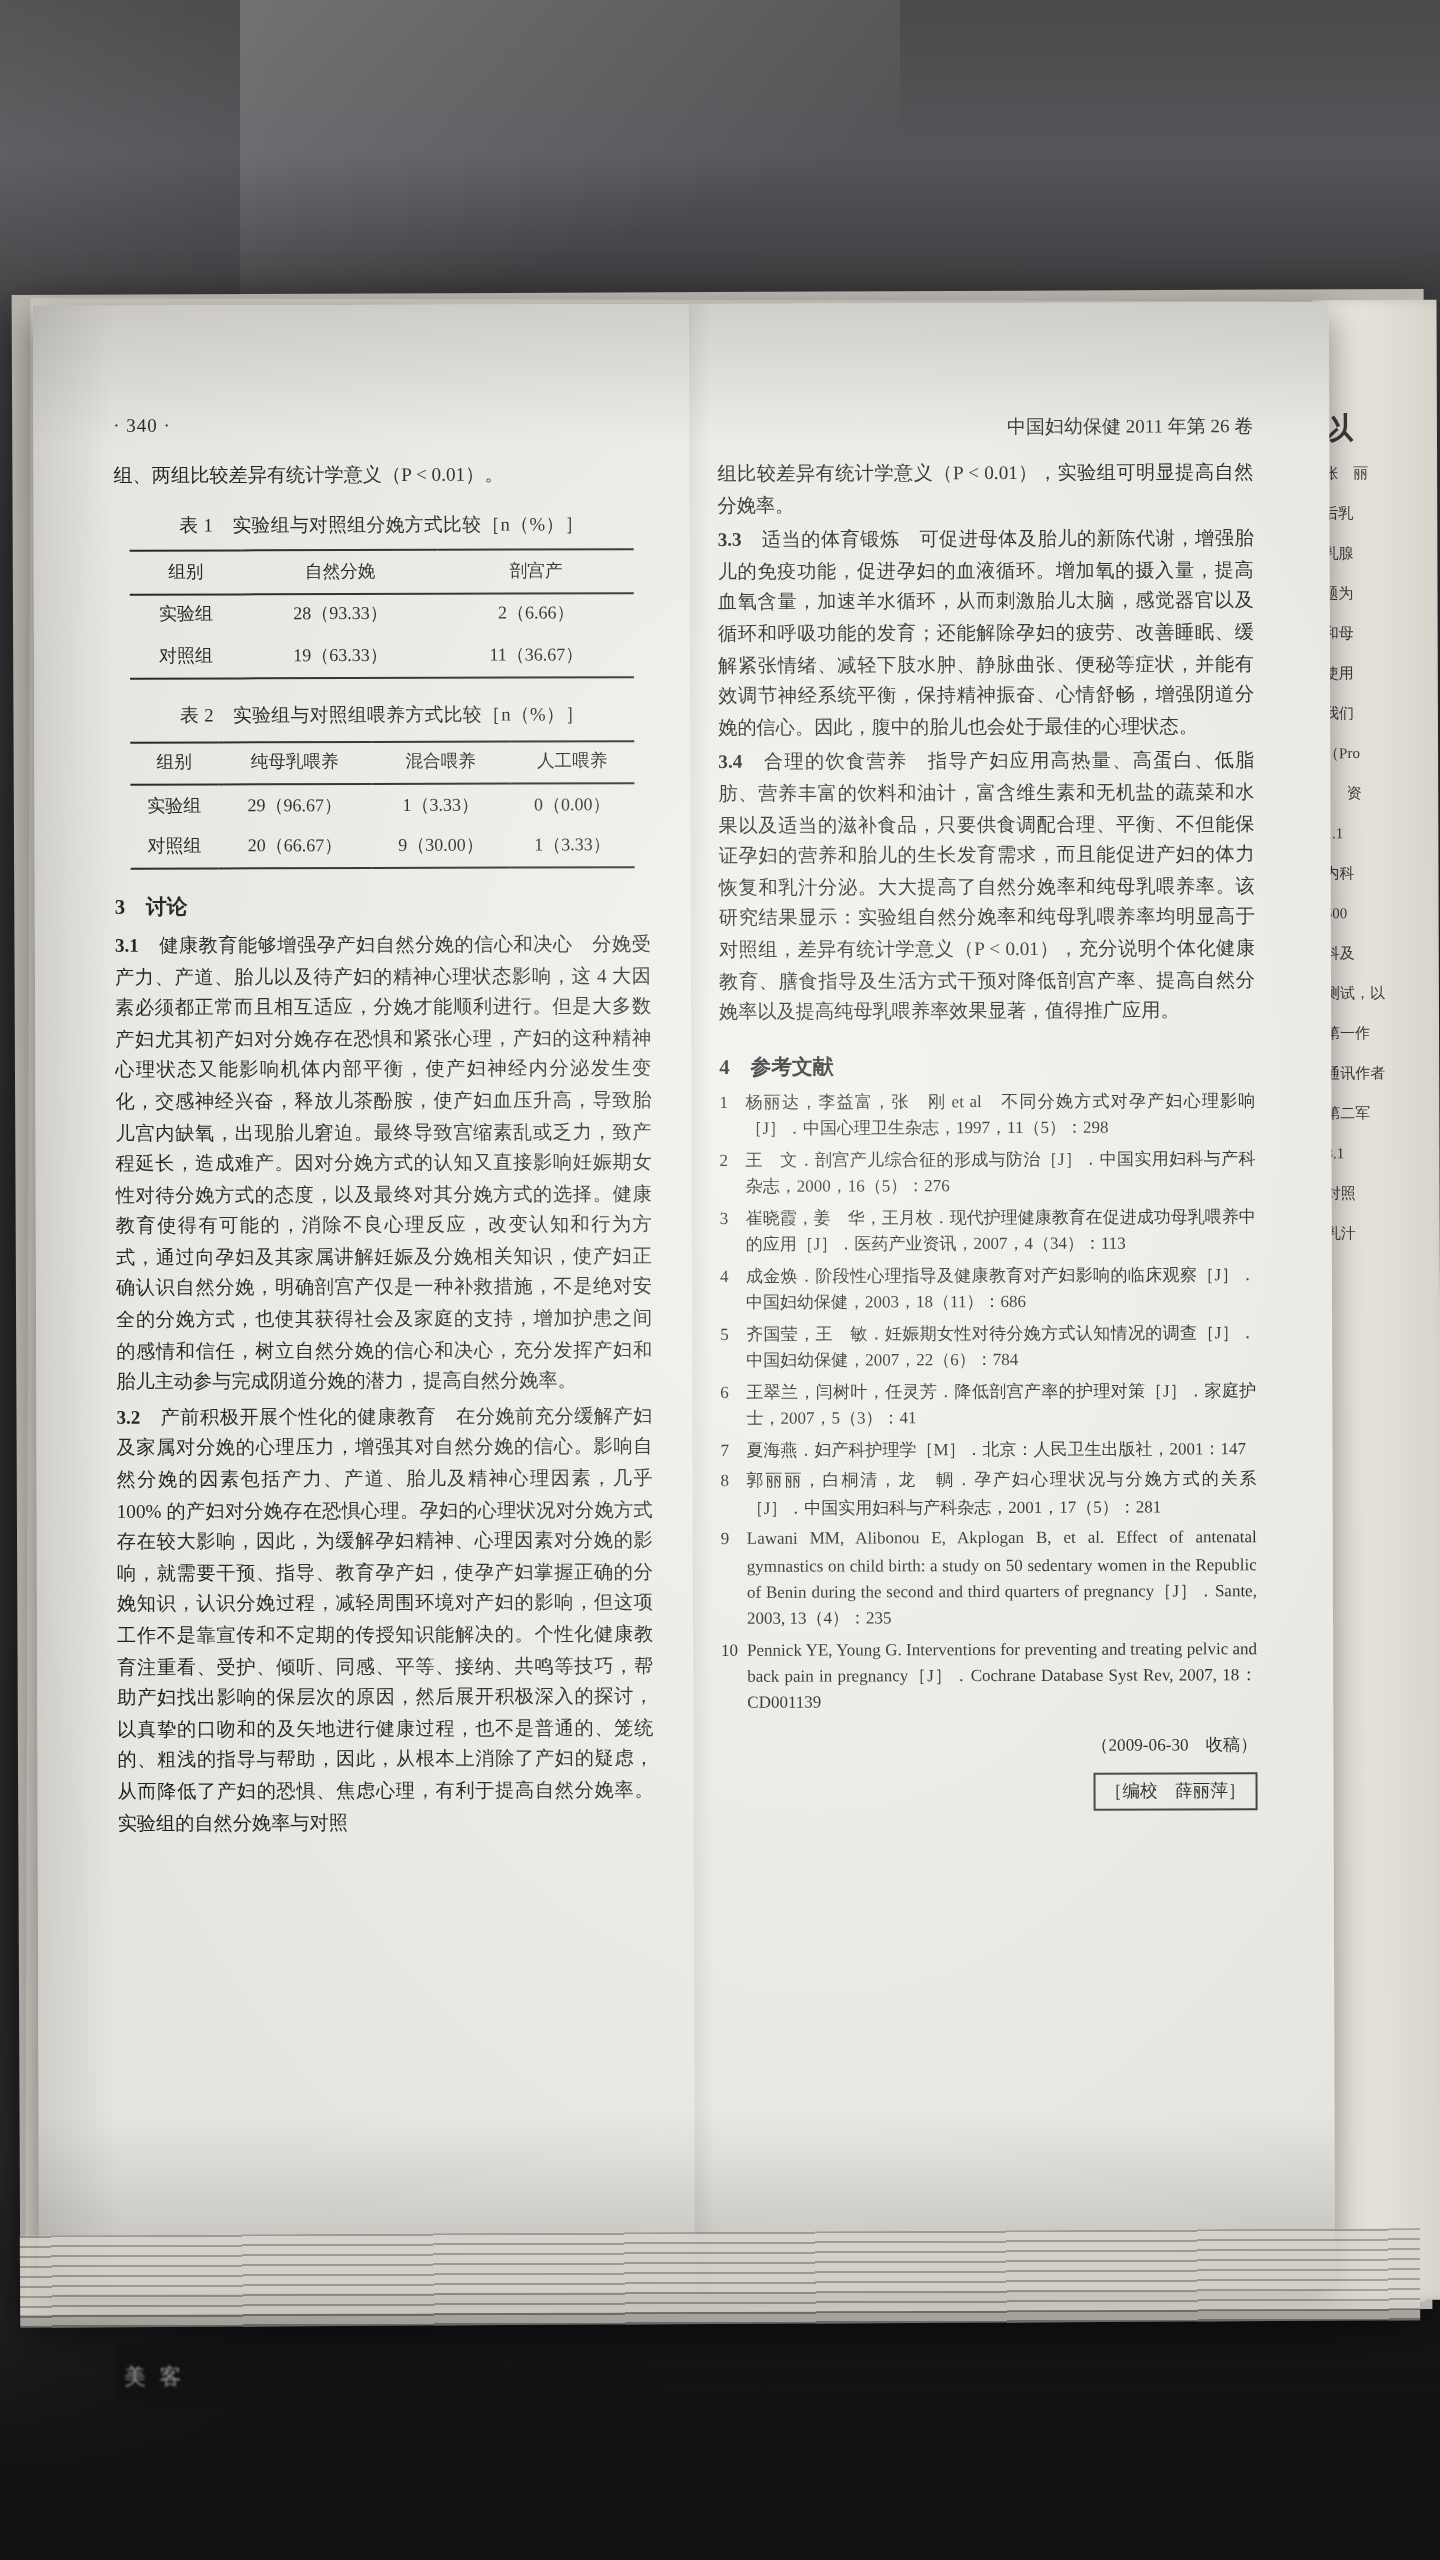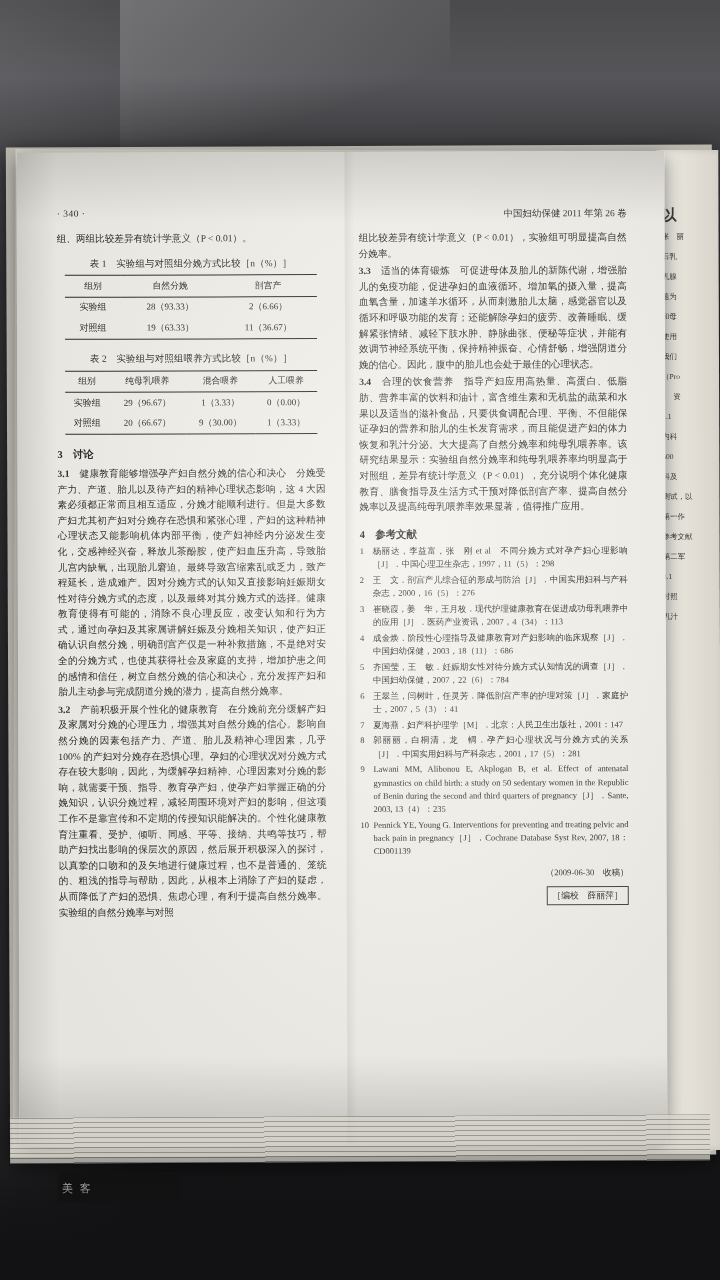--- a/index.html
+++ b/index.html
@@ -125,21 +125,21 @@
       <div class="rp-blk">使用</div>
       <div class="rp-blk">我们</div>
       <div class="rp-blk">（Pro</div>
       <div class="rp-blk">1　资</div>
       <div class="rp-blk">1.1　</div>
       <div class="rp-blk">内科</div>
       <div class="rp-blk">500 </div>
       <div class="rp-blk">科及</div>
       <div class="rp-blk">测试，以</div>
       <div class="rp-blk">第一作</div>
-      <div class="rp-blk">参考文献</div>
+      <div class="rp-blk">通讯作者</div>
       <div class="rp-blk">第二军</div>
       <div class="rp-blk">3.1</div>
       <div class="rp-blk">对照</div>
       <div class="rp-blk">乳汁</div>
     </div>
   </div>
 
   <div class="page">
 
     <div class="hdr">

